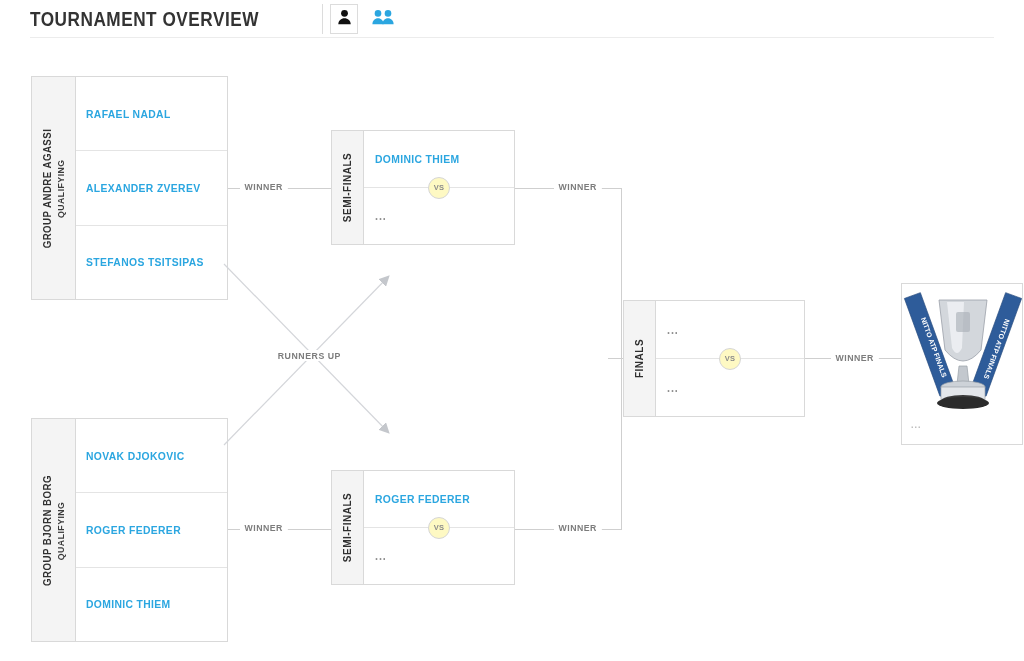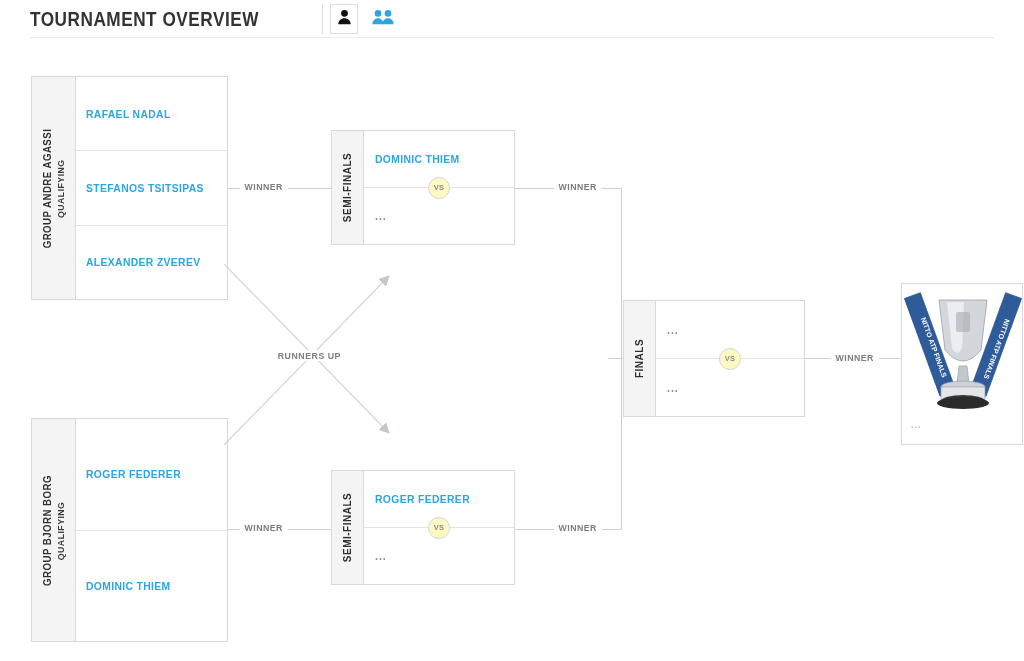--- a/index.html
+++ b/index.html
@@ -234,36 +234,39 @@
       <div class="group-side-inner">
         <span class="group-name">GROUP ANDRE AGASSI</span>
         <span class="group-sub">QUALIFYING</span>
       </div>
     </div>
     <div class="group-rows">
       <div class="player-row">
         <span class="player-name">RAFAEL NADAL</span>
       </div>
       <div class="player-row">
+        <span class="player-name">ALEXANDER ZVEREV</span>
+      </div>
+      <div class="player-row">
         <span class="player-name">STEFANOS TSITSIPAS</span>
-      </div>
-      <div class="player-row">
-        <span class="player-name">ALEXANDER ZVEREV</span>
       </div>
     </div>
   </div>
 
   <div class="group-panel group-b">
     <div class="group-side">
       <div class="group-side-inner">
         <span class="group-name">GROUP BJORN BORG</span>
         <span class="group-sub">QUALIFYING</span>
       </div>
     </div>
     <div class="group-rows">
+      <div class="player-row">
+        <span class="player-name">NOVAK DJOKOVIC</span>
+      </div>
       <div class="player-row">
         <span class="player-name">ROGER FEDERER</span>
       </div>
       <div class="player-row">
         <span class="player-name">DOMINIC THIEM</span>
       </div>
     </div>
   </div>
 
   <div class="conn conn-h" style="left:228px; top:188px; width:103px;"></div>

